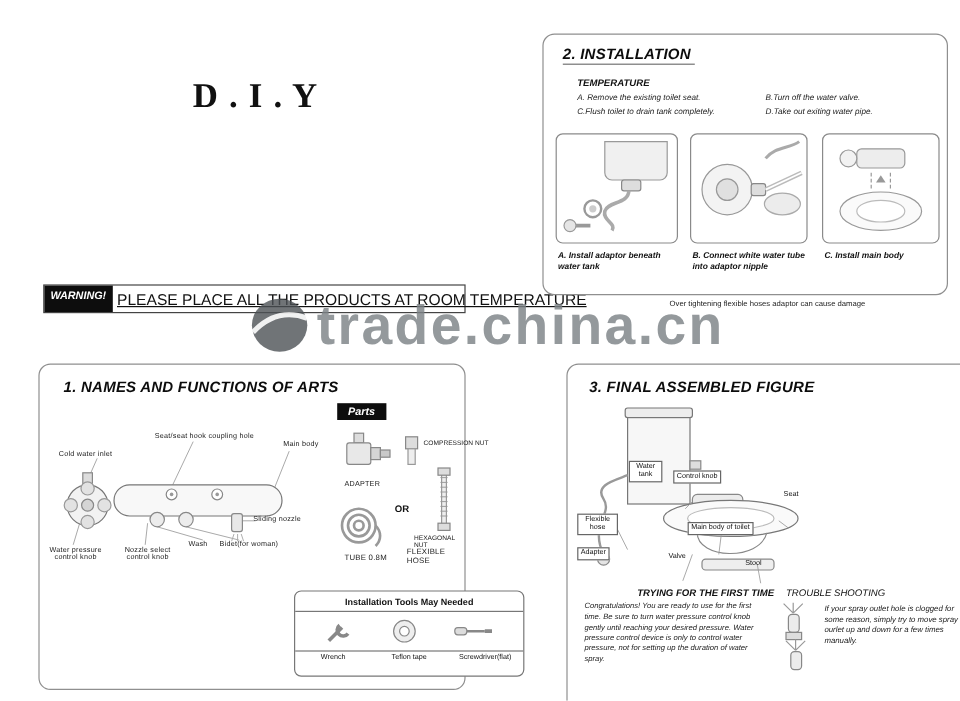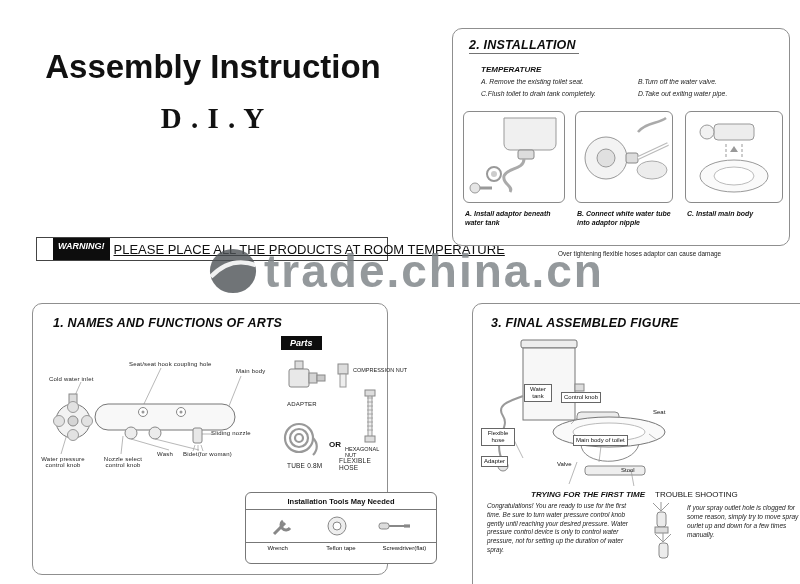--- a/index.html
+++ b/index.html
@@ -19,25 +19,24 @@
   .tinylbl { position:absolute; font-size:5.5px; color:#222; }
   .para { font-style:italic; font-size:6.4px; line-height:1.38; color:#222; }
   .wmtext { font-size:46px; font-weight:bold; color:#7d8387; opacity:.82; letter-spacing:2px; white-space:nowrap; }
 </style>
 </head>
 <body>
 
 <div class="page">
 
   <header class="abs" style="left:22px; top:48px; width:382px; text-align:center;">
-    <div style="font-size:33px; font-weight:bold;">Assembly Instruction</div>
     <div style="font-family:'Liberation Serif', serif; font-size:29px; font-weight:bold; margin-top:16px; letter-spacing:1px;">D . I . Y</div>
   </header>
 
-  <div class="abs" style="left:36px; top:237px; width:352px; display:flex; align-items:stretch; border:1px solid #444; background:#fff;padding-left:16px;">
+  <div class="abs" style="left:36px; top:237px; width:352px; display:flex; align-items:stretch; border:1px solid #444; background:#fff;">
     <span style="background:#0d0d0d; color:#fff; font-weight:bold; font-style:italic; font-size:9px; padding:3px 5px; white-space:nowrap;">WARNING!</span>
     <span style="font-size:13px; padding:4px 4px 3px; white-space:nowrap;text-decoration:underline;">PLEASE PLACE ALL THE PRODUCTS AT ROOM TEMPERATURE</span>
   </div>
 
   <div class="abs" style="left:208px; top:242px; width:540px; height:62px; z-index:9; pointer-events:none;">
     <svg width="50" height="50" viewBox="0 0 52 52" style="position:absolute; left:0; top:4px; opacity:.8;">
       <ellipse cx="26" cy="26" rx="24" ry="23" fill="#4d5256"></ellipse>
       <path d="M3 32 Q 24 10 50 20" stroke="#ffffff" stroke-width="4.5" fill="none" opacity=".9"></path>
     </svg>
     <span class="wmtext" style="position:absolute; left:56px; top:2px;">trade.china.cn</span>
@@ -159,21 +158,21 @@
     <div class="tinylbl" style="left:320px; top:63px; width:62px;">COMPRESSION NUT</div>
 
     <svg class="abs" style="left:246px; top:114px;" width="42" height="42" viewBox="0 0 42 42">
       <circle cx="20" cy="20" r="14" fill="none" stroke="#999" stroke-width="2.2"></circle>
       <circle cx="20" cy="20" r="9" fill="none" stroke="#999" stroke-width="2.2"></circle>
       <circle cx="20" cy="20" r="4" fill="none" stroke="#999" stroke-width="2.2"></circle>
       <path d="M34 20 C 39 25, 39 32, 34 37" fill="none" stroke="#999" stroke-width="2.2"></path>
     </svg>
     <div class="partlbl" style="left:254px; top:158px; font-size:6.5px;">TUBE 0.8M</div>
 
-    <div class="abs" style="left:296px; top:136px; font-size:8px; font-weight:bold;text-align:center;">OR</div>
+    <div class="abs" style="left:296px; top:116px; font-size:8px; font-weight:bold;text-align:center;">OR</div>
 
     <svg class="abs" style="left:330px; top:84px;" width="14" height="56" viewBox="0 0 14 56">
       <rect x="5" y="6" width="4" height="44" fill="#eeeeee" stroke="#999"></rect>
       <path d="M4 10 h6 M4 14 h6 M4 18 h6 M4 22 h6 M4 26 h6 M4 30 h6 M4 34 h6 M4 38 h6 M4 42 h6" stroke="#999" stroke-width="0.8"></path>
       <rect x="2" y="2" width="10" height="6" fill="#dddddd" stroke="#888"></rect>
       <rect x="2" y="48" width="10" height="6" fill="#dddddd" stroke="#888"></rect>
     </svg>
     <div class="tinylbl" style="left:312px; top:142px;">HEXAGONAL NUT</div>
     <div class="partlbl" style="left:306px; top:153px; font-size:6.5px;">FLEXIBLE HOSE</div>
 
@@ -237,21 +236,21 @@
     <div class="lbl" style="left:180px; top:105px;">Seat</div>
     <div class="lbl lblbox lblc" style="left:8px; top:124px; width:34px;">Flexible hose</div>
     <div class="lbl lblbox" style="left:100px; top:131px;">Main body of toilet</div>
     <div class="lbl lblbox" style="left:8px; top:152px;">Adapter</div>
     <div class="lbl" style="left:84px; top:157px;">Valve</div>
     <div class="lbl" style="left:148px; top:163px;">Stool</div>
 
     <div class="abs" style="left:14px; top:186px; font-size:8px; font-weight:bold; font-style:italic;margin-left:44px;">TRYING FOR THE FIRST TIME</div>
     <div class="abs para" style="left:14px; top:198px; width:152px;">Congratulations! You are ready to use for the first time. Be sure to turn water pressure control knob gently until reaching your desired pressure. Water pressure control device is only to control water pressure, not for setting up the duration of water spray.</div>
 
-    <div class="abs" style="left:182px; top:186px; font-size:8px; ">TROUBLE SHOOTING</div>
+    <div class="abs" style="left:182px; top:186px; font-size:8px; font-style:italic;">TROUBLE SHOOTING</div>
     <svg class="abs" style="left:168px; top:198px;" width="42" height="64" viewBox="0 0 42 64">
       <path d="M20 9 L12 1 M20 9 L20 0 M20 9 L28 1" stroke="#999" stroke-width="1"></path>
       <rect x="16" y="10" width="9" height="15" rx="3" fill="#ececec" stroke="#888"></rect>
       <rect x="14" y="25" width="13" height="6" fill="#dddddd" stroke="#888"></rect>
       <path d="M22 40 L14 32 M22 40 L22 31 M22 40 L30 32" stroke="#999" stroke-width="1"></path>
       <rect x="18" y="41" width="9" height="15" rx="3" fill="#ececec" stroke="#888"></rect>
     </svg>
     <div class="abs para" style="left:214px; top:200px; width:112px; font-size:6.5px;">If your spray outlet hole is clogged for some reason, simply try to move spray ourlet up and down for a few times manually.</div>
   </section>
 

